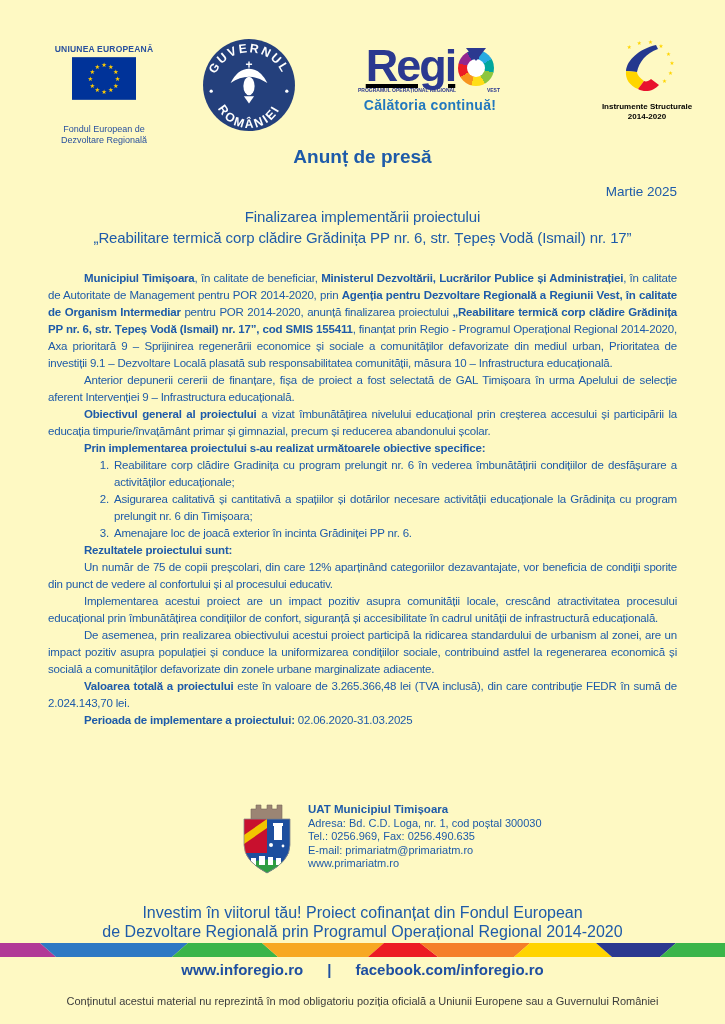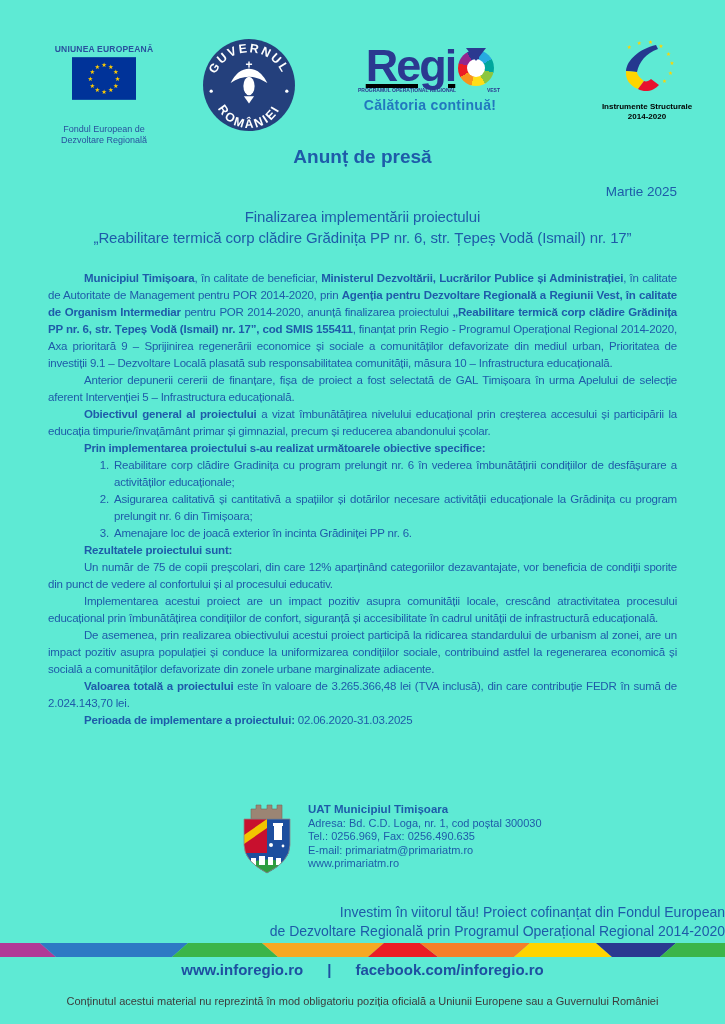--- a/index.html
+++ b/index.html
@@ -1,18 +1,18 @@
 <!DOCTYPE html>
 <html lang="ro" style="--text: #1E5BA9; --heading: #1E5BA9; --navy: #2B3990; --eu_blue: #003399; --star_yellow: #FFCC00; --gov_navy: #24407C; --tagline: #2278BE; --is_navy: #1B2A6B; --link: #1E4FA1; --disc: #3C3C3C;"><head>
 <meta charset="utf-8">
 <style>
   * { margin:0; padding:0; box-sizing:border-box; }
   html,body { background:#fff; }
   body { font-family:"Liberation Sans", sans-serif; }
-  .page { position:relative; width:725px; height:1024px; margin:0 auto; background:#5eead4; overflow:hidden; }
+  .page { position:relative; width:725px; height:1024px; margin:0 auto; background:#fef9c3; overflow:hidden; }
 
   
   .logos { position:absolute; top:38px; left:0; right:0; height:108px; }
   .eu-block { position:absolute; left:50px; top:6px; width:108px; text-align:center; }
   .eu-top { font-size:8.5px; font-weight:bold; color:#29519E; letter-spacing:.2px; margin-bottom:3px; }
   .eu-bottom { font-size:9px; color:#29519E; line-height:11px; margin-top:20px; }
   .gov-seal { position:absolute; left:202px; top:0px; }
   .regio { position:absolute; left:354px; top:8px; width:152px; text-align:center; }
   .regio-row { display:flex; justify-content:center; align-items:center;text-decoration:underline; }
   .regio-name { font-size:45px; line-height:40px; font-weight:bold; color:var(--navy); letter-spacing:-2px; }
@@ -42,22 +42,22 @@
   .num-list { margin:0; padding-left:64px; }
   .num-list li { padding-left:2px; text-align:justify; }
 
   
   .contact { position:absolute; top:799px; left:238px; display:flex; }
   .crest { width:58px; height:78px; }
   .contact-text { margin-left:12px; color:var(--text); font-size:11px; line-height:13.6px; padding-top:4px; }
   .c-name { font-weight:bold; font-size:11.5px; }
 
   
-  .invest { position:absolute; top:903px; left:0; right:0; text-align:right;
-            color:var(--text); font-size:14px; line-height:19px; }
+  .invest { position:absolute; top:903px; left:0; right:0; text-align:center;
+            color:var(--text); font-size:16px; line-height:19px; }
   .stripe { position:absolute; top:943px; left:0; display:block; }
   .links { position:absolute; top:961px; left:0; right:0; text-align:center;
            color:var(--link); font-weight:bold; font-size:15px; }
   .links .sep { margin:0 24px; }
   .disclaimer { position:absolute; top:995px; left:0; right:0; text-align:center;
                 color:var(--disc); font-size:11px; }
 </style>
 </head>
 <body>
 
@@ -153,21 +153,21 @@
 
   <h1 class="title">Anunț de presă</h1>
   <div class="date">Martie 2025</div>
   <div class="subtitles">
     <div>Finalizarea implementării proiectului</div>
     <div>„Reabilitare termică corp clădire Grădinița PP nr. 6, str. Țepeș Vodă (Ismail) nr. 17”</div>
   </div>
 
   <main class="body" id="body-content">
       <p class="para"><span class="b">Municipiul Timișoara</span><span>, în calitate de beneficiar, </span><span class="b">Ministerul Dezvoltării, Lucrărilor Publice și Administrației</span><span>, în calitate de Autoritate de Management pentru POR 2014-2020, prin </span><span class="b">Agenția pentru Dezvoltare Regională a Regiunii Vest, în calitate de Organism Intermediar</span><span> pentru POR 2014-2020, anunță finalizarea proiectului </span><span class="b">„Reabilitare termică corp clădire Grădinița PP nr. 6, str. Țepeș Vodă (Ismail) nr. 17”, cod SMIS 155411</span><span>, finanțat prin Regio - Programul Operațional Regional 2014-2020, Axa prioritară 9 – Sprijinirea regenerării economice și sociale a comunităților defavorizate din mediul urban, Prioritatea de investiții 9.1 – Dezvoltare Locală plasată sub responsabilitatea comunității, măsura 10 – Infrastructura educațională.</span></p>
-      <p class="para"><span>Anterior depunerii cererii de finanțare, fișa de proiect a fost selectată de GAL Timișoara în urma Apelului de selecție aferent Intervenției 5 – Infrastructura educațională.</span></p>
+      <p class="para"><span>Anterior depunerii cererii de finanțare, fișa de proiect a fost selectată de GAL Timișoara în urma Apelului de selecție aferent Intervenției 9 – Infrastructura educațională.</span></p>
       <p class="para"><span class="b">Obiectivul general al proiectului</span><span> a vizat îmbunătățirea nivelului educațional prin creșterea accesului și participării la educația timpurie/învațământ primar și gimnazial, precum și reducerea abandonului școlar.</span></p>
       <p class="para"><span class="b">Prin implementarea proiectului s-au realizat următoarele obiective specifice:</span></p>
       <ol class="num-list">
         <li><span>Reabilitare corp clădire Gradinița cu program prelungit nr. 6 în vederea îmbunătățirii condițiilor de desfășurare a activităților educaționale;</span></li>
         <li><span>Asigurarea calitativă și cantitativă a spațiilor și dotărilor necesare activității educaționale la Grădinița cu program prelungit nr. 6 din Timișoara;</span></li>
         <li><span>Amenajare loc de joacă exterior în incinta Grădiniței PP nr. 6.</span></li>
       </ol>
       <p class="para"><span class="b">Rezultatele proiectului sunt:</span></p>
       <p class="para"><span>Un număr de 75 de copii preșcolari, din care 12% aparținând categoriilor dezavantajate, vor beneficia de condiții sporite din punct de vedere al confortului și al procesului educativ.</span></p>
       <p class="para"><span>Implementarea acestui proiect are un impact pozitiv asupra comunității locale, crescând atractivitatea procesului educațional prin îmbunătățirea condițiilor de confort, siguranță și accesibilitate în cadrul unității de infrastructură educațională.</span></p>

